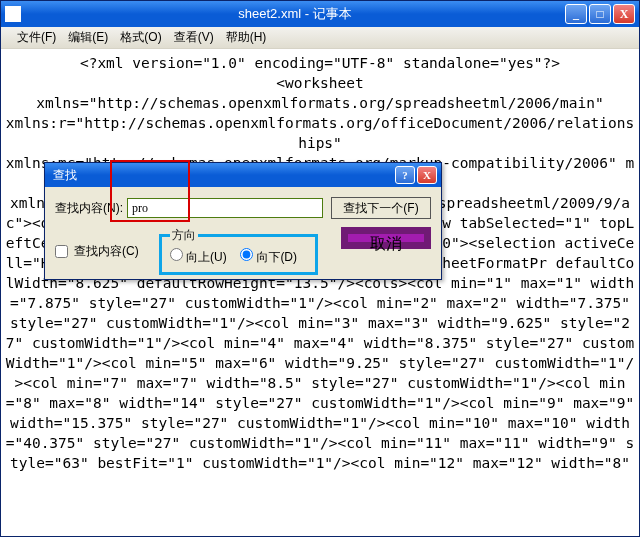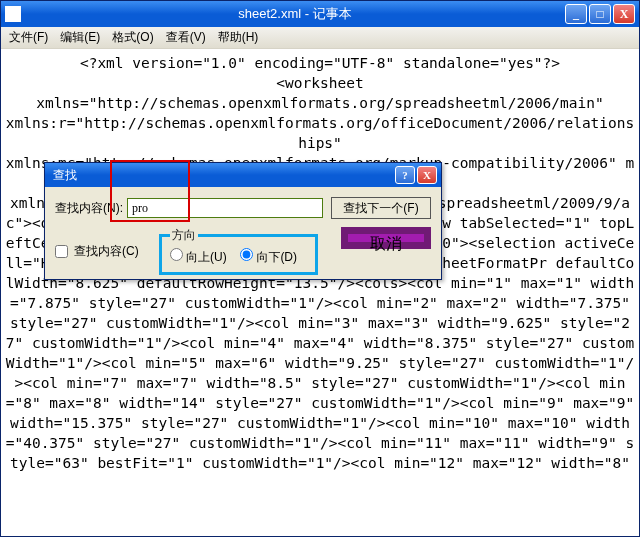--- a/index.html
+++ b/index.html
@@ -7,21 +7,21 @@
 
   .window { width: 640px; height: 537px; background: #fff; border: 1px solid #0a246a; display: flex; flex-direction: column; text-align: center; }
 
   .titlebar { height: 26px; background: linear-gradient(to bottom, #3b8df2, #0a5cd6 50%, #0a5cd6); color: #fff; display: flex; align-items: center; padding: 0 4px; font-size: 13px; font-family: Tahoma, sans-serif; }
   .titlebar .icon { width: 16px; height: 16px; background: #fff; margin-right: 4px; display: inline-block; }
   .titlebar .title { flex: 1; }
   .titlebar .btns { display: flex; gap: 2px; }
   .titlebar .btn { width: 22px; height: 20px; background: linear-gradient(to bottom,#6fa6f2,#2b6cd6); border:1px solid #fff; border-radius:3px; display:flex; align-items:center; justify-content:center; color:#fff; font-weight:bold; font-family:Tahoma; font-size:12px; }
   .titlebar .btn.close { background: linear-gradient(to bottom,#f28282,#d63a2b); }
 
-  .menubar { height: 22px; background: linear-gradient(to bottom,#f3f2ee,#e0ddd0); border-bottom:1px solid #d6d3c6; display:flex; align-items:center; padding:0 8px; font-size:12px; }
+  .menubar { height: 22px; background: linear-gradient(to bottom,#f3f2ee,#e0ddd0); border-bottom:1px solid #d6d3c6; display:flex; align-items:center; padding:0 16px; font-size:12px; }
   .menubar span { margin-right:12px; cursor:default; }
 
   .content { flex:1; background:#fff; padding:4px; font-family: "SimSun","宋体",monospace; font-size:14.5px; line-height:20px; white-space:pre-wrap; word-break:break-all; color:#000; overflow:hidden; position:relative; }
 
   
   .dialog { position:absolute; left:44px; top:162px; width:398px; background:#ece9d8; border:1px solid #0a246a; box-shadow:2px 2px 4px rgba(0,0,0,0.3); }
   .dialog .titlebar { height:24px; }
   .dialog .titlebar .title { padding-left:4px; font-size:12px; }
   .dialog .titlebar .btn { width:20px; height:18px; font-size:11px; }
   .dialog-body { padding:10px 10px 4px 10px; position:relative; }

